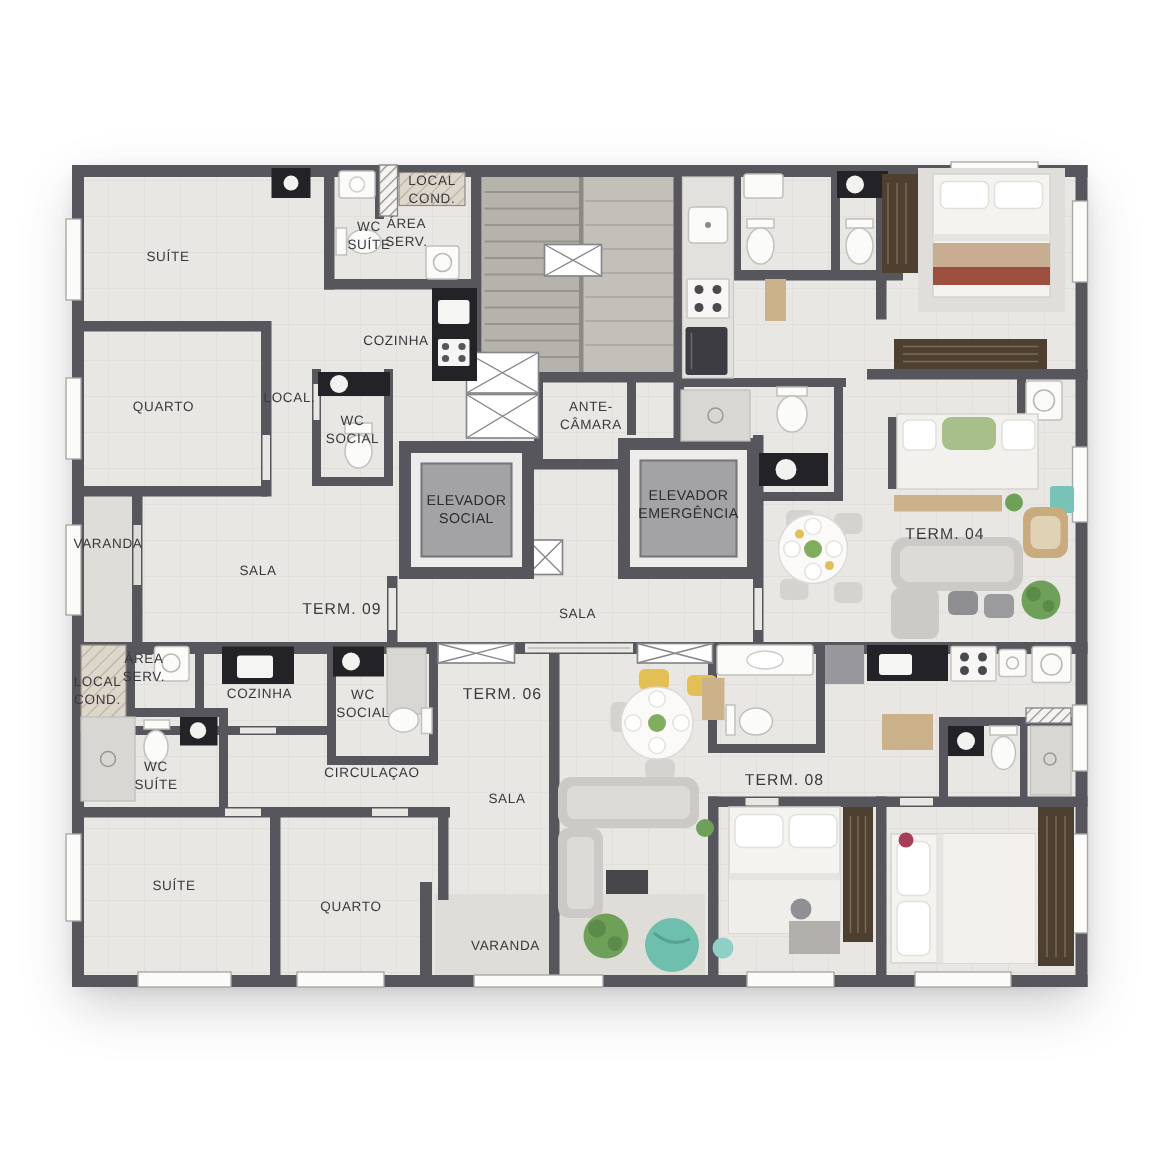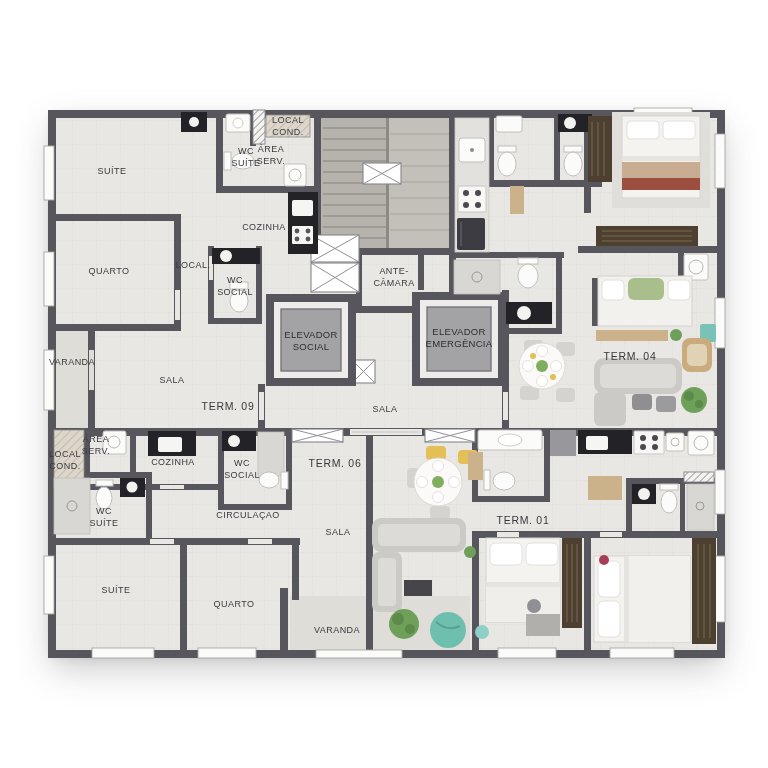--- a/index.html
+++ b/index.html
@@ -445,15 +445,15 @@
 SOCIAL</div>
     <div class="lbl lbl-term" style="left:335px;top:464px">TERM. 06</div>
     <div class="lbl" style="left:104px;top:518px">WC
 SUÍTE</div>
     <div class="lbl" style="left:248px;top:516px">CIRCULAÇAO</div>
     <div class="lbl" style="left:338px;top:533px">SALA</div>
     <div class="lbl" style="left:116px;top:591px">SUÍTE</div>
     <div class="lbl" style="left:234px;top:605px">QUARTO</div>
     <div class="lbl" style="left:337px;top:631px">VARANDA</div>
 
-    <div class="lbl lbl-term" style="left:523px;top:521px">TERM. 01</div>
+    <div class="lbl lbl-term" style="left:523px;top:521px">TERM. 08</div>
   </div>
 </div>
 
 </body></html>

